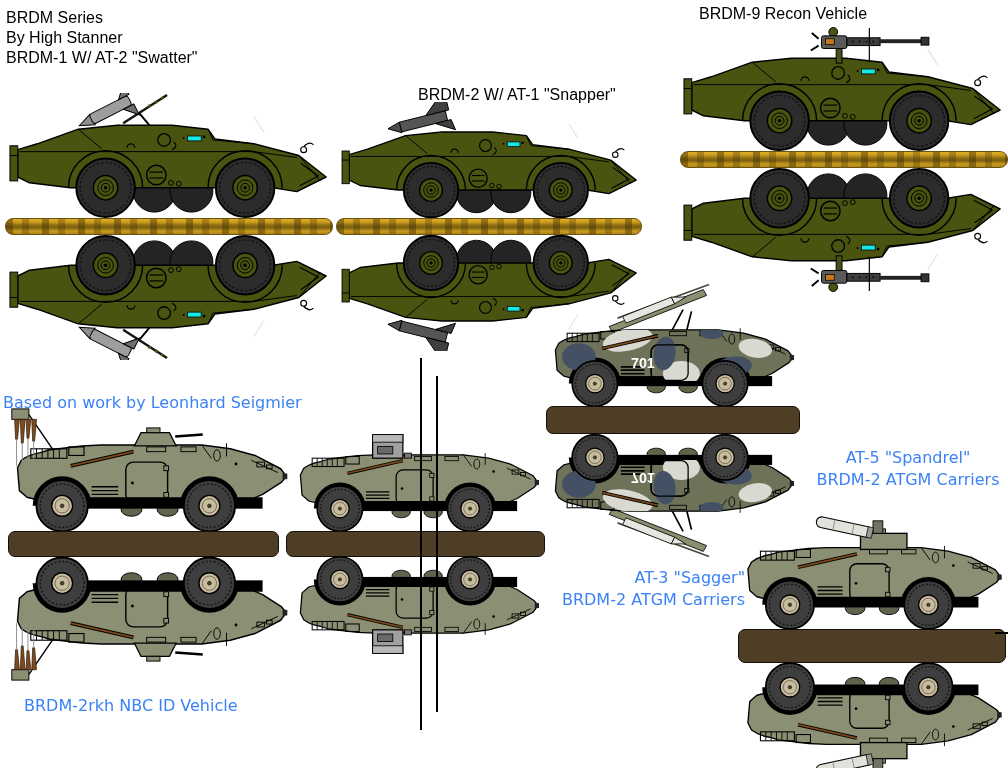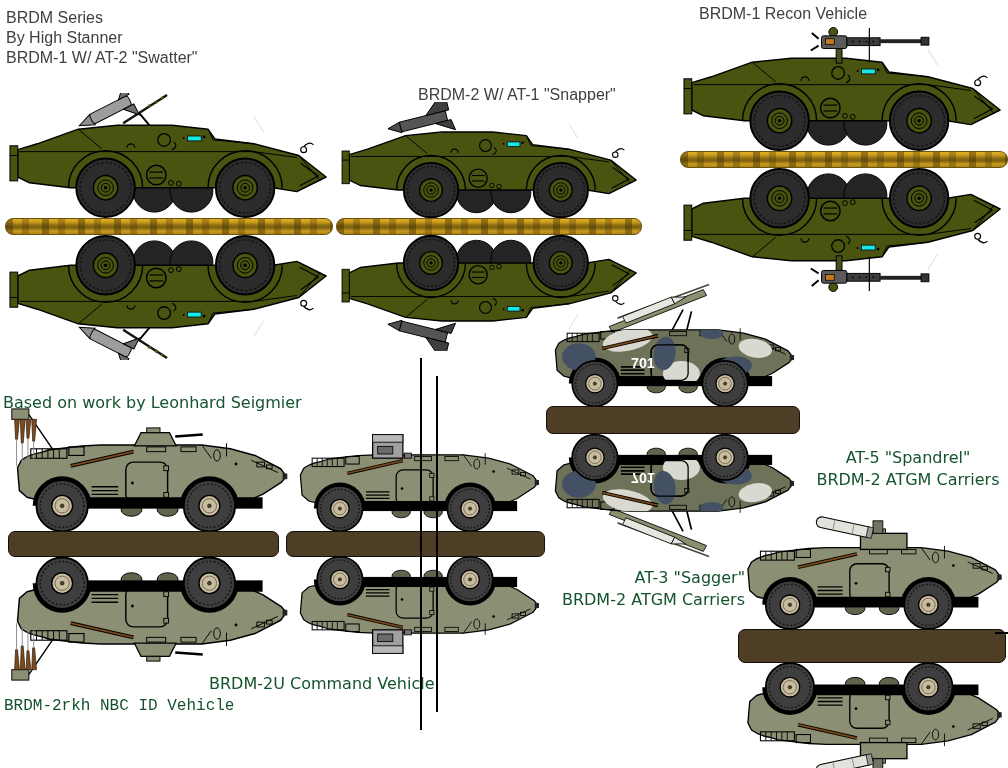--- a/index.html
+++ b/index.html
@@ -10,23 +10,23 @@
   .beam-gold{position:absolute;box-sizing:border-box;height:17px;border-radius:8px;
     border:1px solid #6b520e;
     background:
       repeating-linear-gradient(90deg, rgba(70,50,5,.45) 0 7px, rgba(0,0,0,0) 7px 16px,
         rgba(70,50,5,.30) 16px 23px, rgba(0,0,0,0) 23px 36px),
       linear-gradient(180deg,#e2ae25 0%,#c89a1d 22%,#8a6c13 42%,#7c6110 58%,#c89a1d 80%,#b08618 100%);}
   .beam-brown{position:absolute;box-sizing:border-box;background:#4e3e25;
     border:1px solid #15100a;border-radius:7px;}
   .mast{position:absolute;width:2px;background:#000;}
   .tick{position:absolute;height:2px;background:#000;}
-  .lbl{position:absolute;color:#404040;white-space:nowrap;}
+  .lbl{position:absolute;color:#000000;white-space:nowrap;}
   .lbl-a{font-family:"Liberation Sans",sans-serif;font-size:16px;line-height:20px;}
-  .lbl-b{font-family:"DejaVu Sans",sans-serif;font-size:16px;line-height:22px;color:#14532d;}
+  .lbl-b{font-family:"DejaVu Sans",sans-serif;font-size:16px;line-height:22px;color:#3b82f6;}
   .center{text-align:center;white-space:normal;}
   .right{text-align:right;white-space:normal;}
 </style>
 </head>
 <body>
 
 <div id="canvas">
 
   <svg width="0" height="0" style="position:absolute" aria-hidden="true">
     <defs>
@@ -227,24 +227,23 @@
       </g>
     </defs>
   </svg>
 
   <div class="lbl lbl-a" style="left:6px;top:8px;">
     <div>BRDM Series</div>
     <div>By High Stanner</div>
     <div>BRDM-1 W/ AT-2 "Swatter"</div>
   </div>
   <div class="lbl lbl-a" style="left:418px;top:85px;">BRDM-2 W/ AT-1 "Snapper"</div>
-  <div class="lbl lbl-a" style="left:699px;top:4px;">BRDM-1 Recon Vehicle</div>
+  <div class="lbl lbl-a" style="left:699px;top:4px;">BRDM-9 Recon Vehicle</div>
   <div class="lbl lbl-b" style="left:3px;top:392px;">Based on work by Leonhard Seigmier</div>
-  <div class="lbl lbl-b" style="left:209px;top:673px;">BRDM-2U Command Vehicle</div>
-  <div class="lbl lbl-b" style="left:4px;top:695px;font-family:Liberation Mono, monospace;">BRDM-2rkh NBC ID Vehicle</div>
+  <div class="lbl lbl-b" style="left:24px;top:695px;">BRDM-2rkh NBC ID Vehicle</div>
   <div class="lbl lbl-b center" style="left:812px;top:447px;width:192px;">
     <div>AT-5 "Spandrel"</div>
     <div>BRDM-2 ATGM Carriers</div>
   </div>
   <div class="lbl lbl-b right" style="left:552px;top:567px;width:193px;">
     <div>AT-3 "Sagger"</div>
     <div>BRDM-2 ATGM Carriers</div>
   </div>
 
   <svg class="sprite" style="left:8px;top:93px;width:322px;height:127px" viewBox="0 0 330 130">

